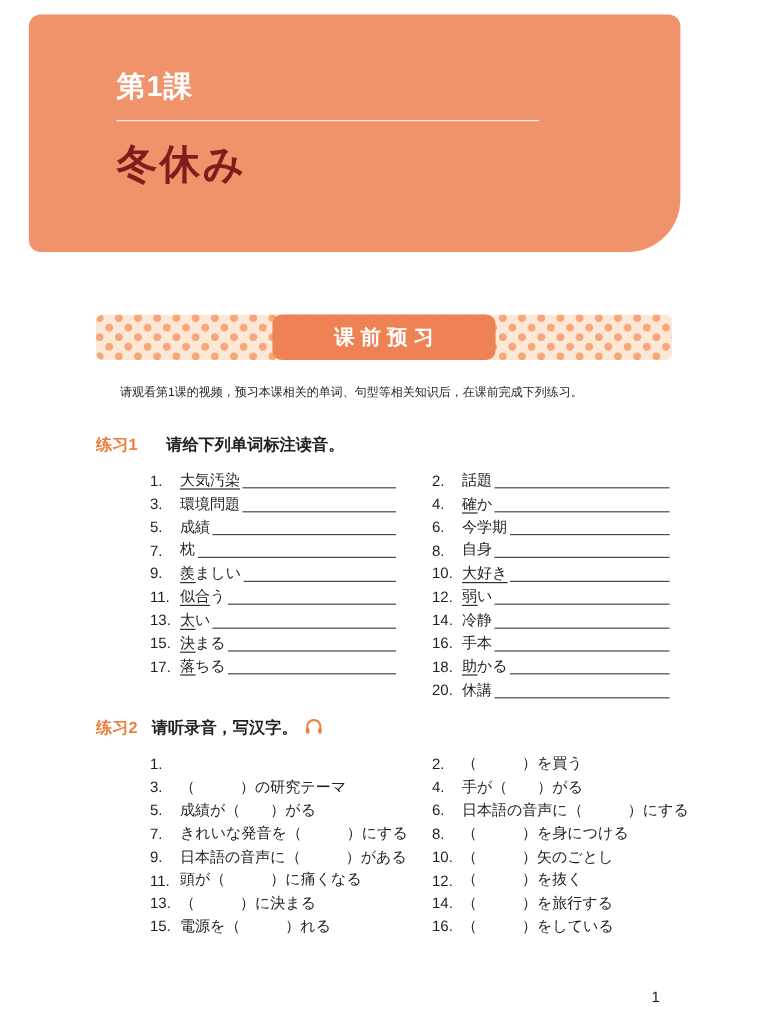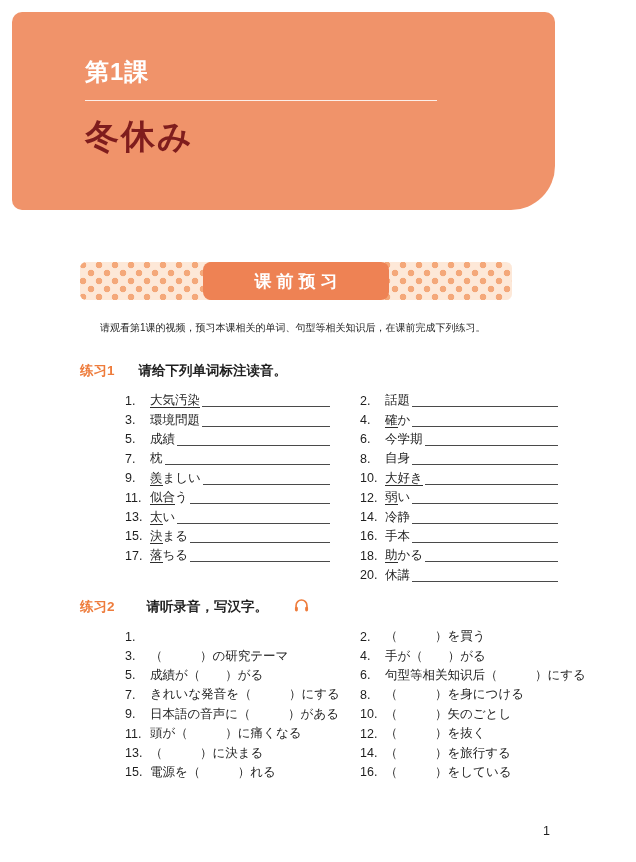--- a/index.html
+++ b/index.html
@@ -3,50 +3,50 @@
 <meta charset="utf-8">
 <style>
   html,body{margin:0;padding:0;background:#ffffff;}
   .page{
     position:relative;width:636px;height:862px;background:#fff;
     font-family:"Liberation Sans","DejaVu Sans",sans-serif;
     color:#1f1f1f;overflow:hidden;margin:0 auto;
   }
   
   .header{
-    position:absolute;left:12px;top:12px;width:543px;height:198px;
+    position:absolute;left:24px;top:12px;width:543px;height:198px;
     background:var(--header-bg,#f0936a);
     border-radius:10px 10px 44px 10px;
   }
   .lesson-num{position:absolute;left:73px;top:44px;font-size:24px;font-weight:bold;color:#fff;letter-spacing:1px;}
   .header-line{position:absolute;left:73px;top:88px;width:352px;height:1px;background:rgba(255,255,255,.85);}
   .lesson-title{position:absolute;left:73px;top:102px;font-size:34px;font-weight:bold;color:#7f1d1d;letter-spacing:2px;}
   
   .banner{
-    position:absolute;left:80px;top:262px;width:432px;height:38px;border-radius:6px;
+    position:absolute;left:80px;top:262px;width:480px;height:38px;border-radius:6px;
     background-color:var(--banner-bg,#fde8d8);
     background-image:
       radial-gradient(circle, var(--banner-dot,#f4a87a) 3px, transparent 3.6px),
       radial-gradient(circle, var(--banner-dot,#f4a87a) 3px, transparent 3.6px);
     background-size:16px 16px;
     background-position:3px 3px,11px 11px;
     display:flex;align-items:flex-start;justify-content:center;
   }
   .banner-pill{
     min-width:186px;height:38px;border-radius:8px;
     background:var(--pill-bg,#ee8254);
     display:flex;align-items:center;justify-content:center;
   }
   .banner-pill .banner-text{color:#fff;font-size:17px;font-weight:bold;letter-spacing:5px;padding-left:5px;}
   
   .intro{position:absolute;left:80px;top:320px;width:478px;margin:0;font-size:10px;line-height:1.6;text-indent:2em;}
   
   .ex-heading{position:absolute;left:80px;font-size:13.5px;font-weight:bold;display:flex;align-items:center;}
   #ex1-heading{top:362px;gap:12px;}
-  #ex2-heading{top:598px;gap:20px;}
+  #ex2-heading{top:598px;}
   .accent{color:var(--accent,#ee7c3c);margin-right:12px;}
   .hp-icon{margin-left:6px;color:var(--accent,#ee7c3c);display:inline-block;}
   
   .cols{position:absolute;left:125px;width:433px;display:grid;grid-template-columns:205px 198px;column-gap:30px;}
   #ex1-grid{top:391px;}
   #ex2-grid{top:627px;}
   .row,.row2{display:flex;align-items:center;height:19.4px;font-size:12.5px;}
   .num{min-width:25px;flex-shrink:0;}
   .word,.sentence{white-space:nowrap;}
   .marked{border-bottom:1px solid #2e2e2e;}
@@ -261,21 +261,21 @@
           <span class="sentence">（　　　）を買う</span>
         </div>
 
         <div class="row2">
           <span class="num">4.</span>
           <span class="sentence">手が（　　）がる</span>
         </div>
 
         <div class="row2">
           <span class="num">6.</span>
-          <span class="sentence">句型等相关知识后（　　　）にする</span>
+          <span class="sentence">日本語の音声に（　　　）にする</span>
         </div>
 
         <div class="row2">
           <span class="num">8.</span>
           <span class="sentence">（　　　）を身につける</span>
         </div>
 
         <div class="row2">
           <span class="num">10.</span>
           <span class="sentence">（　　　）矢のごとし</span>

